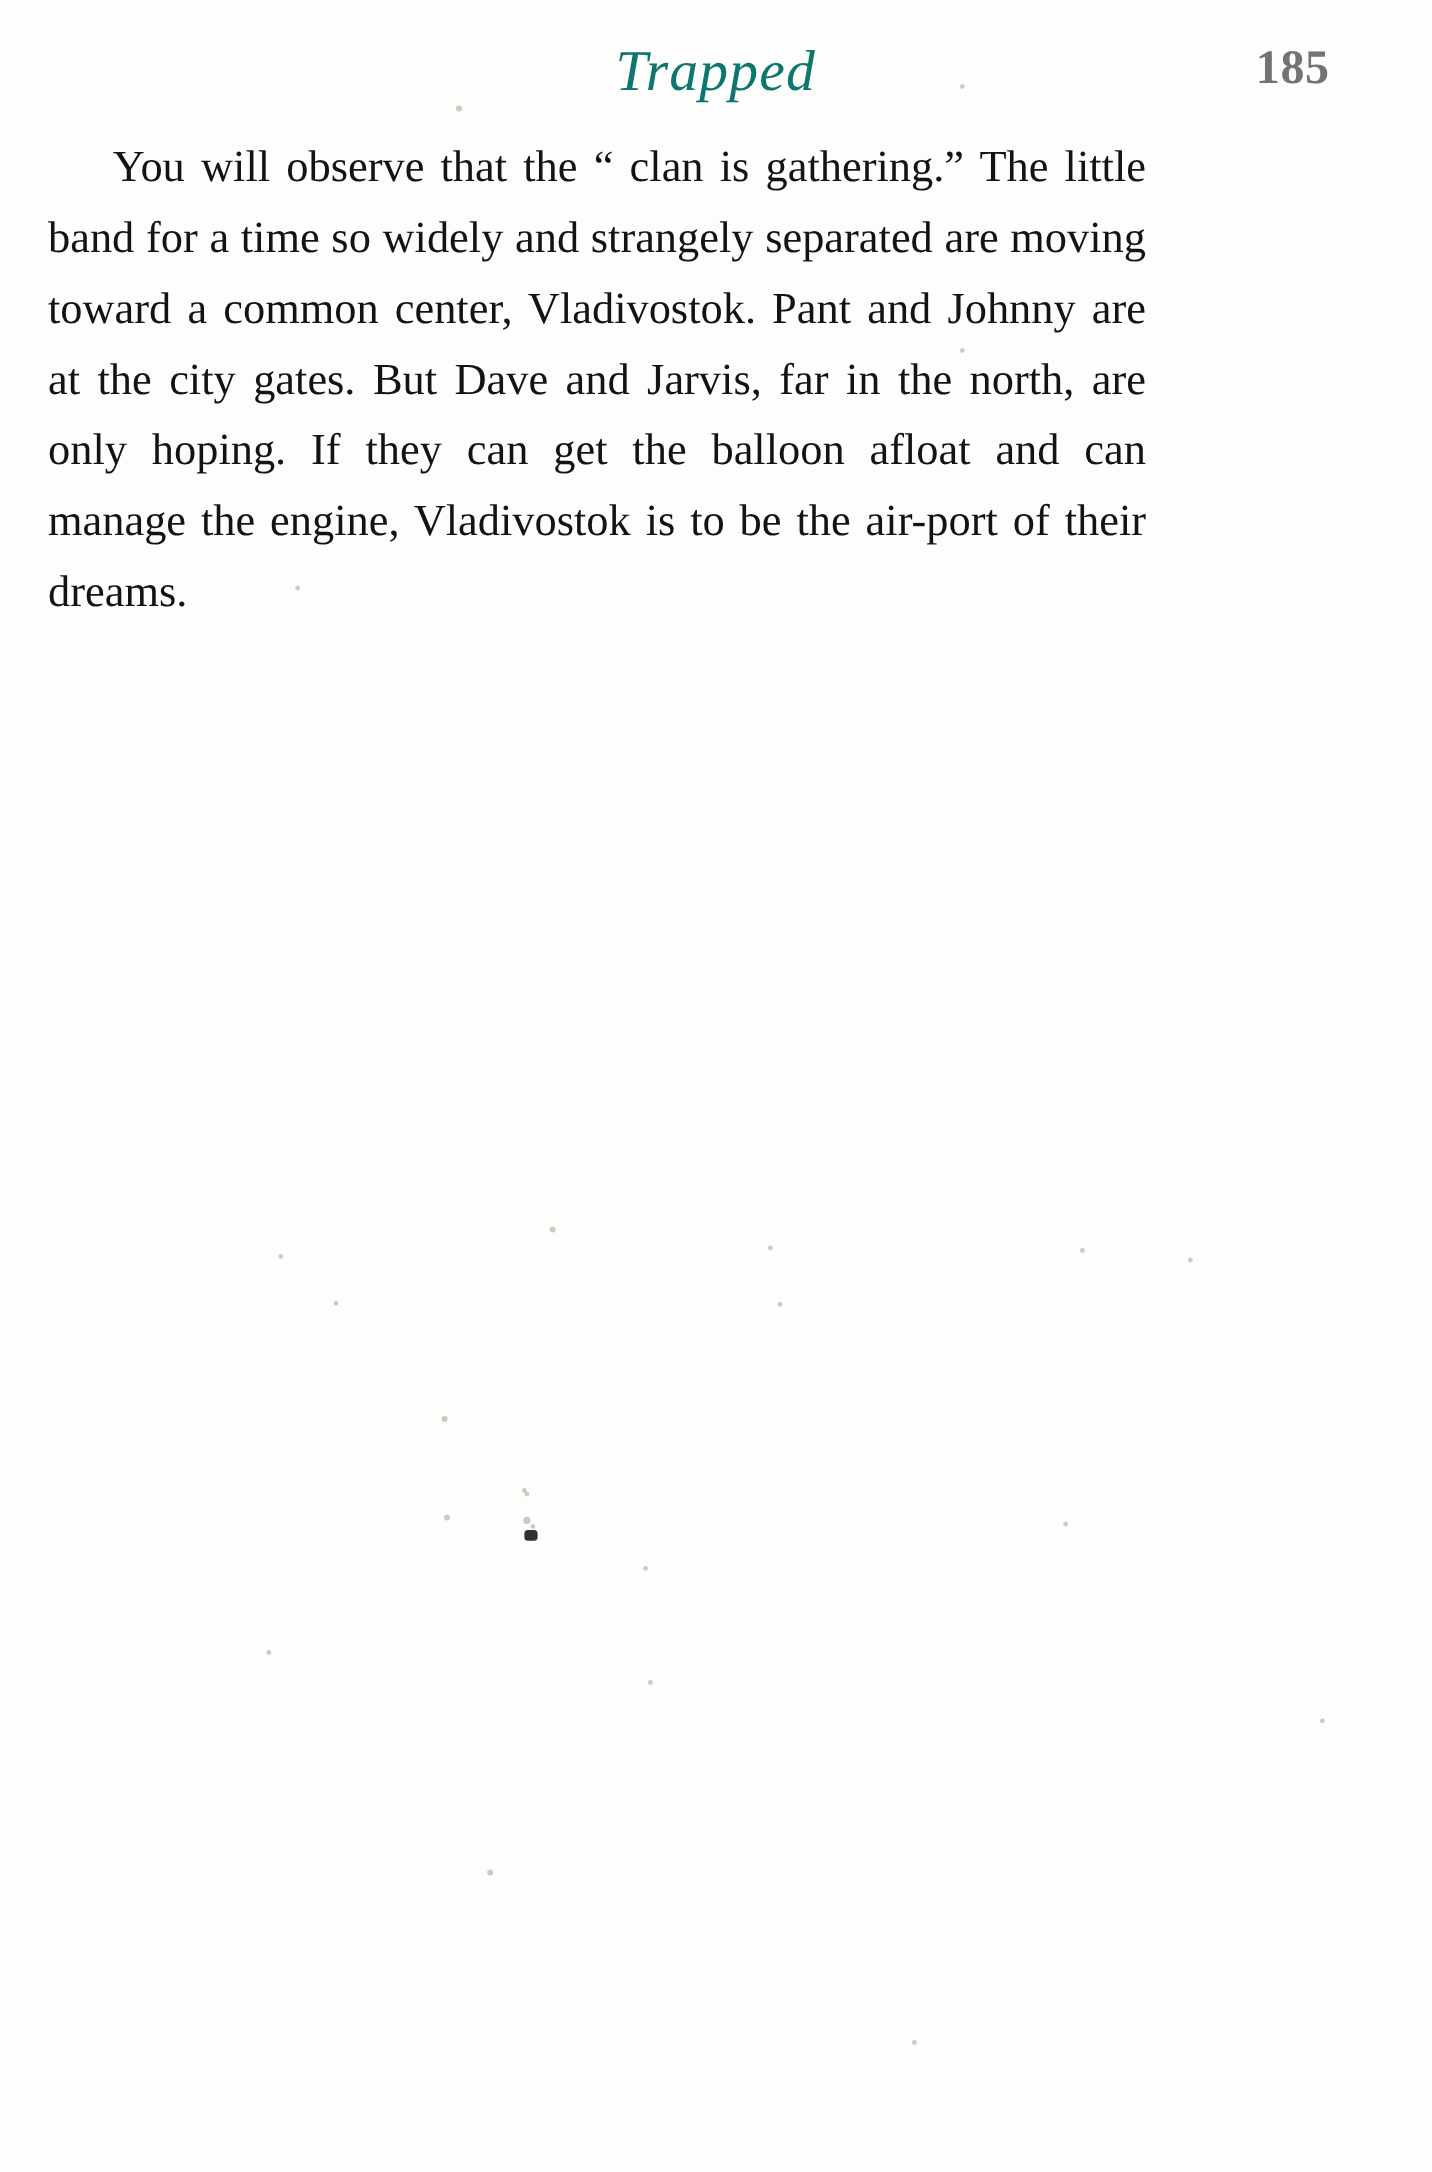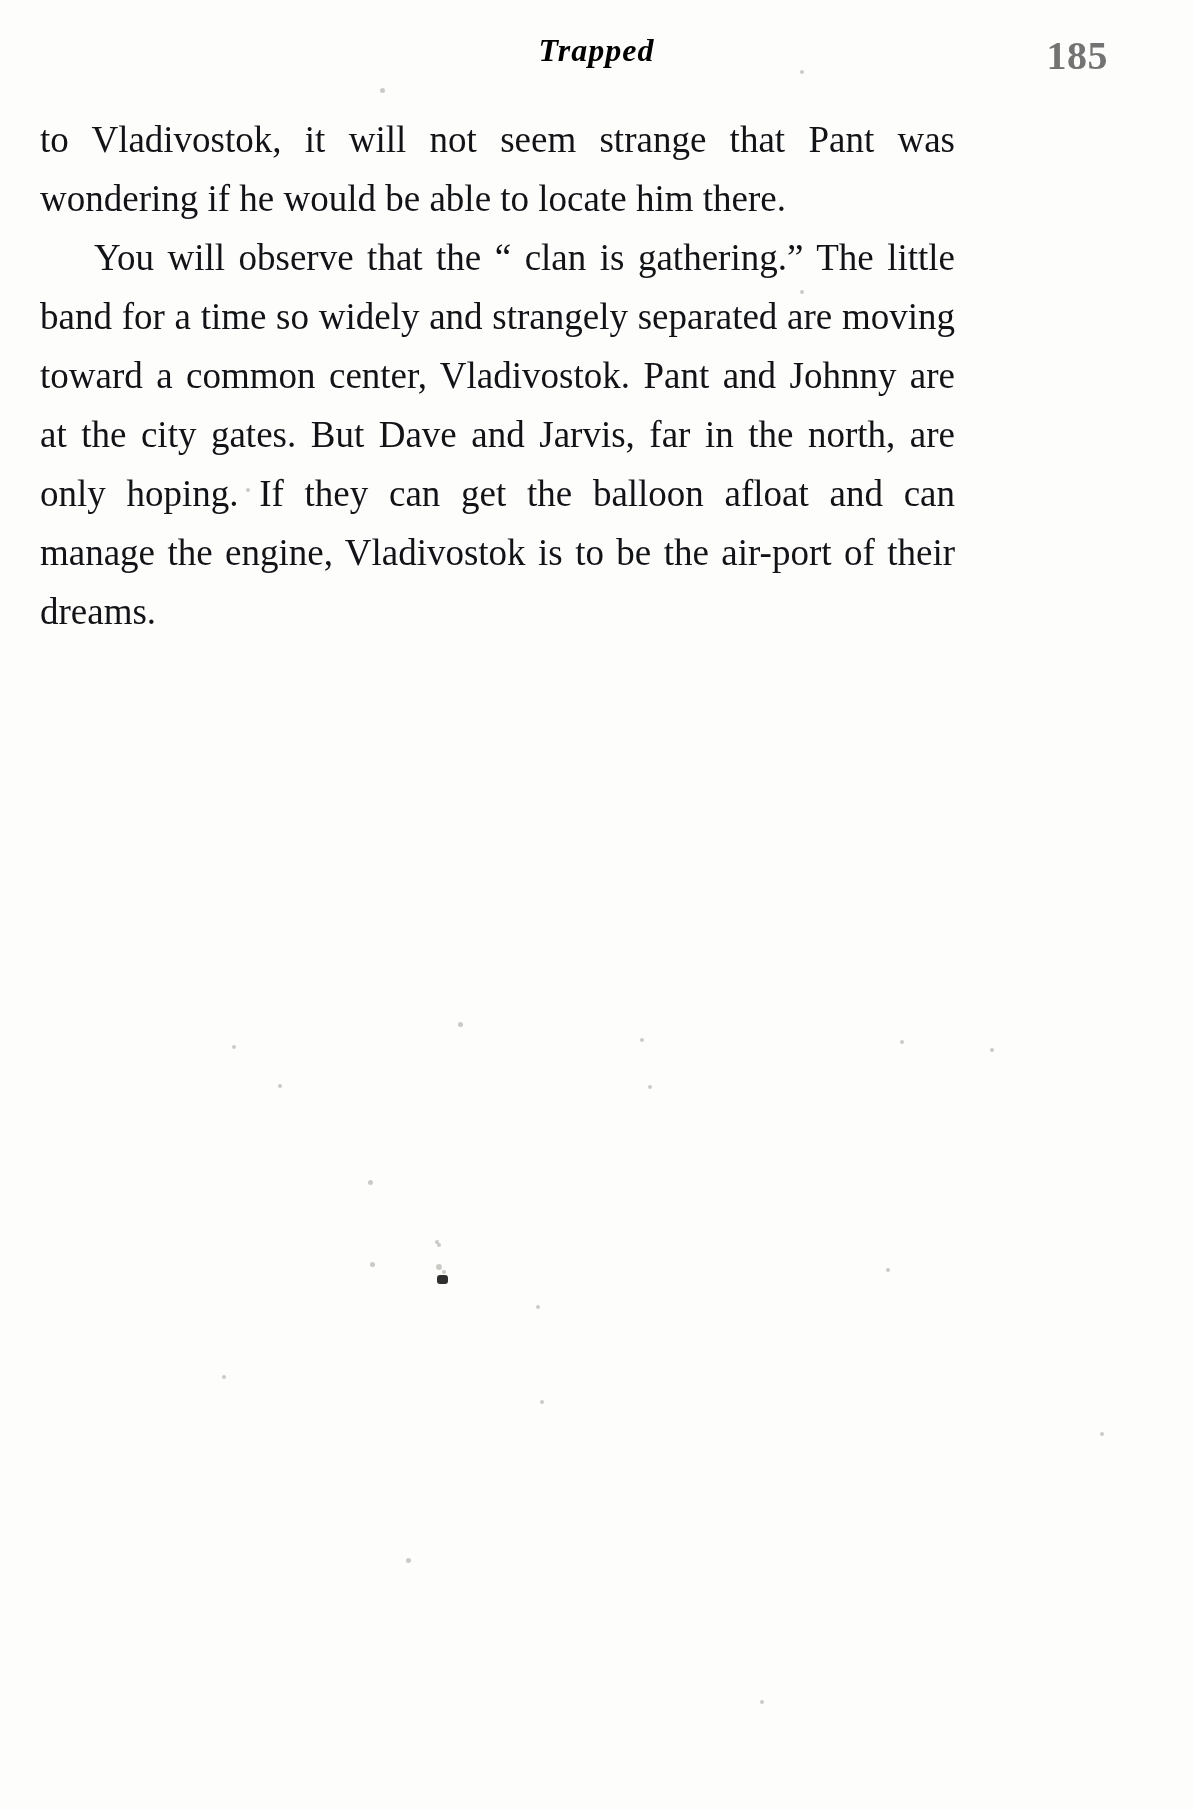--- a/index.html
+++ b/index.html
@@ -32,24 +32,23 @@
     right: 40px;
     height: 60px;
   }
   .head-title {
     position: absolute;
     left: 0;
     right: 0;
     top: 0;
     text-align: center;
     font-style: italic;
-    font-size: 32px;
+    font-size: 48px;
     letter-spacing: 1px;
-    color: #000000;
-    font-weight: bold;
+    color: #0f766e;
   }
   .head-folio {
     position: absolute;
     right: 45px;
     top: 0;
     font-size: 40px;
     font-weight: 600;
     color: #737373;
     letter-spacing: 0.5px;
   }
@@ -88,21 +87,20 @@
 <body>
 
 <div class="page">
 
   <div class="running-head">
     <div class="head-title">Trapped</div>
     <div class="head-folio">185</div>
   </div>
 
   <div class="body-text">
-    <p class="para">to Vladivostok, it will not seem strange that Pant was wondering if he would be able to locate him there.</p>
     <p class="para indent">You will observe that the “ clan is gathering.” The little band for a time so widely and strangely separated are moving toward a common center, Vladivostok.  Pant and Johnny are at the city gates.  But Dave and Jarvis, far in the north, are only hoping.  If they can get the balloon afloat and can manage the engine, Vladivostok is to be the air-port of their dreams.</p>
   </div>
 
   <span class="speck" style="left:380px; top:88px; width:5px; height:5px;"></span>
   <span class="speck" style="left:800px; top:70px; width:4px; height:4px;"></span>
   <span class="speck" style="left:800px; top:290px; width:4px; height:4px;"></span>
   <span class="speck" style="left:246px; top:488px; width:4px; height:4px;"></span>
   <span class="speck" style="left:458px; top:1022px; width:5px; height:5px;"></span>
   <span class="speck" style="left:232px; top:1045px; width:4px; height:4px;"></span>
   <span class="speck" style="left:640px; top:1038px; width:4px; height:4px;"></span>

